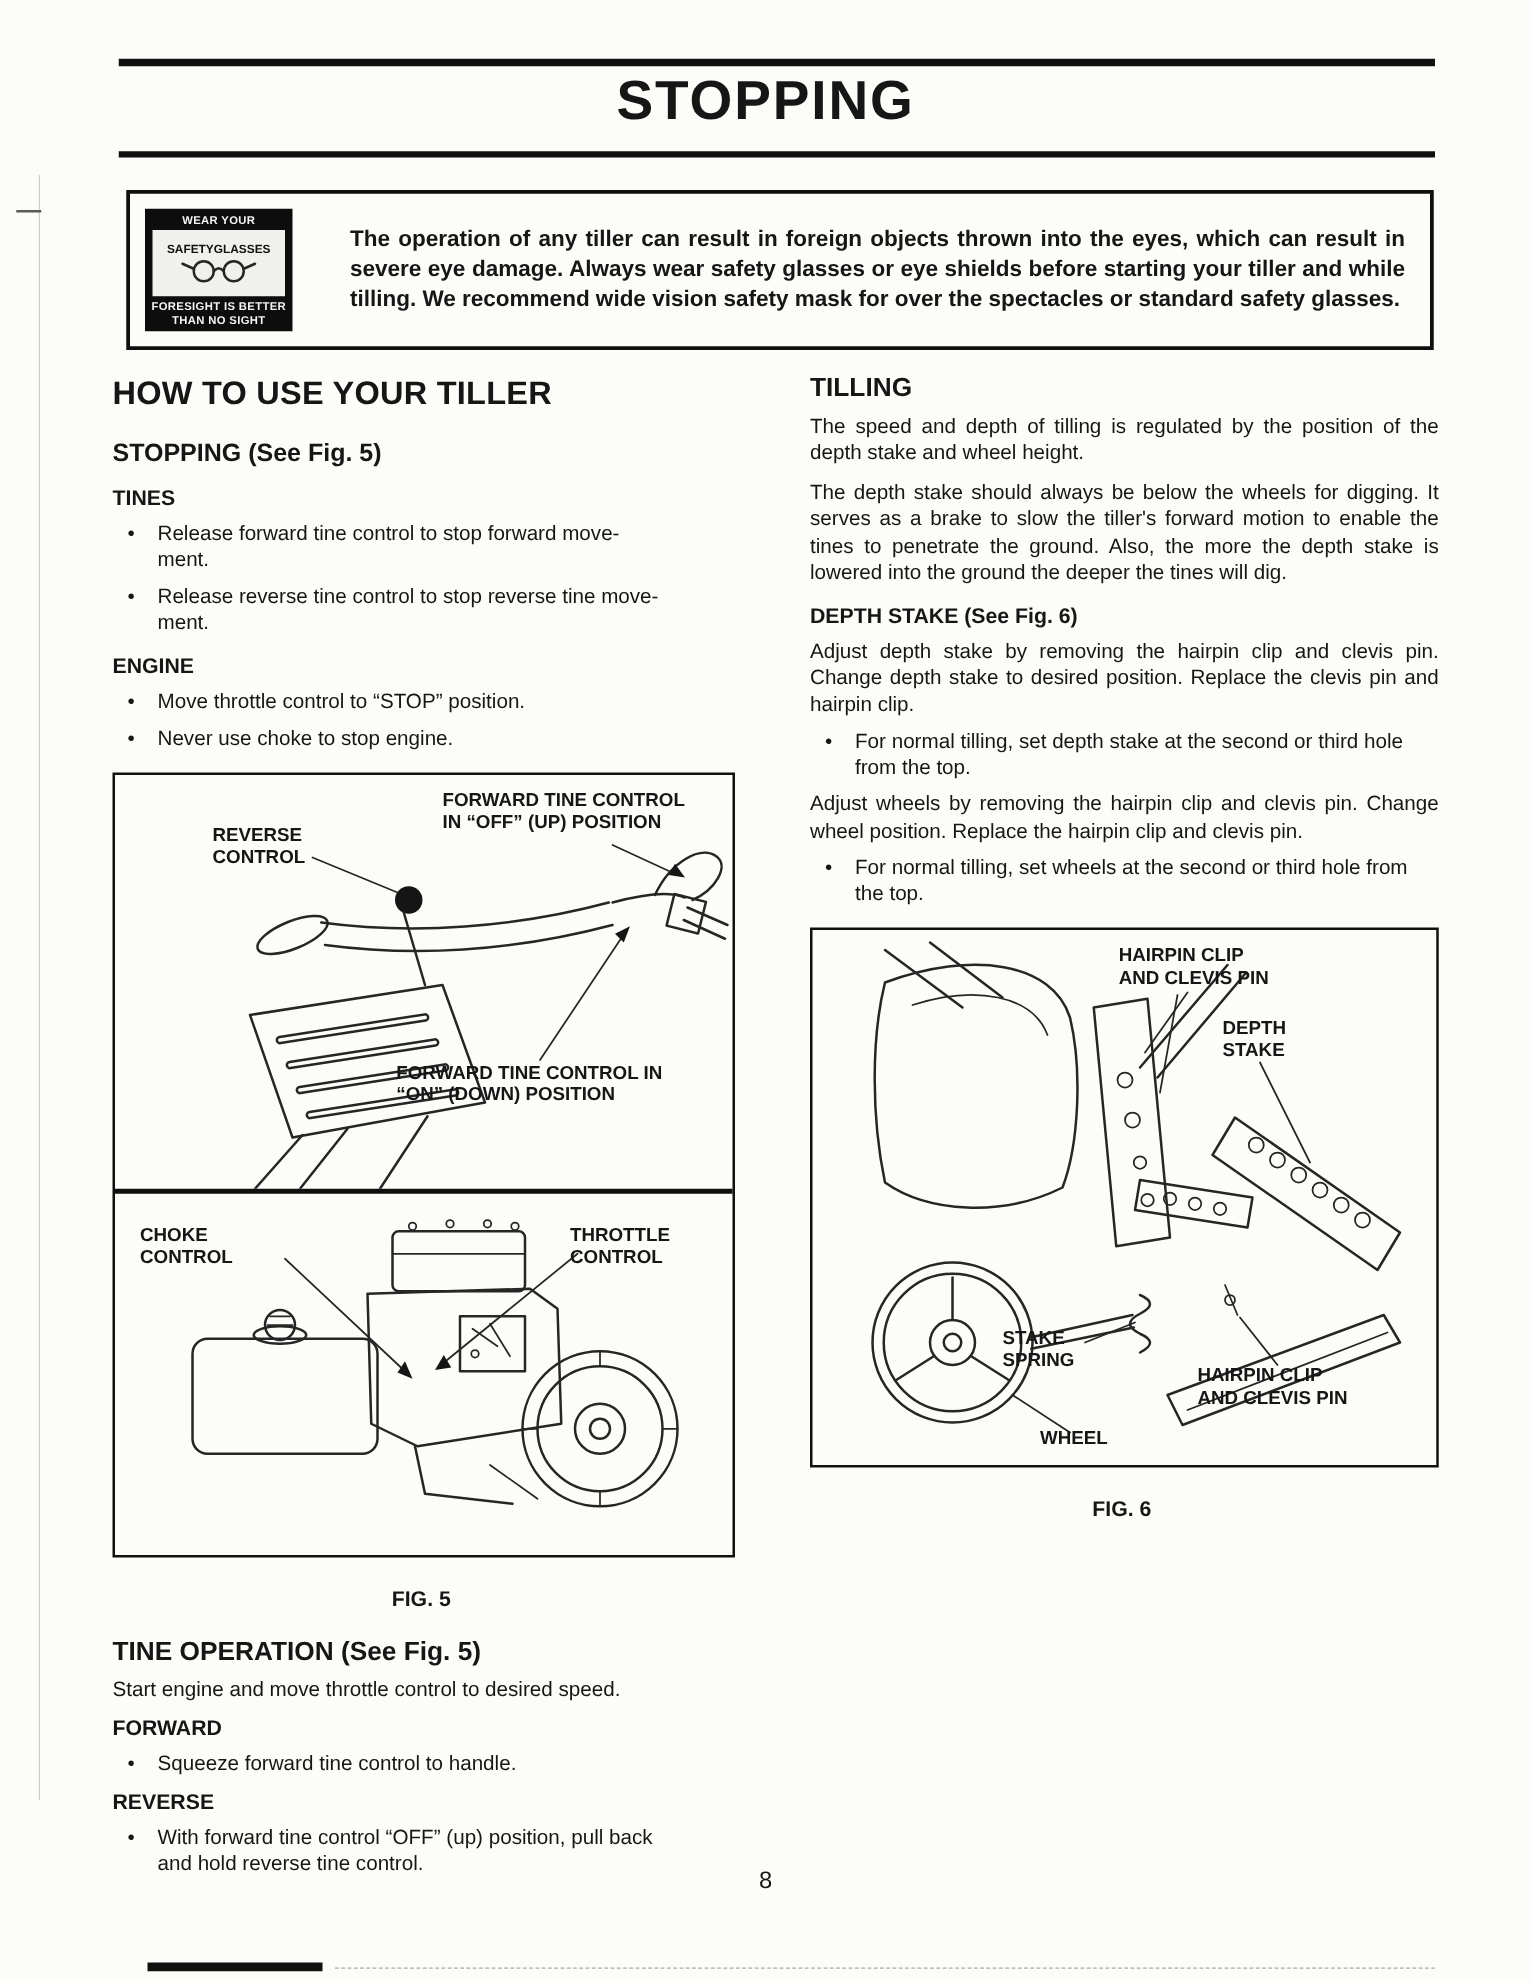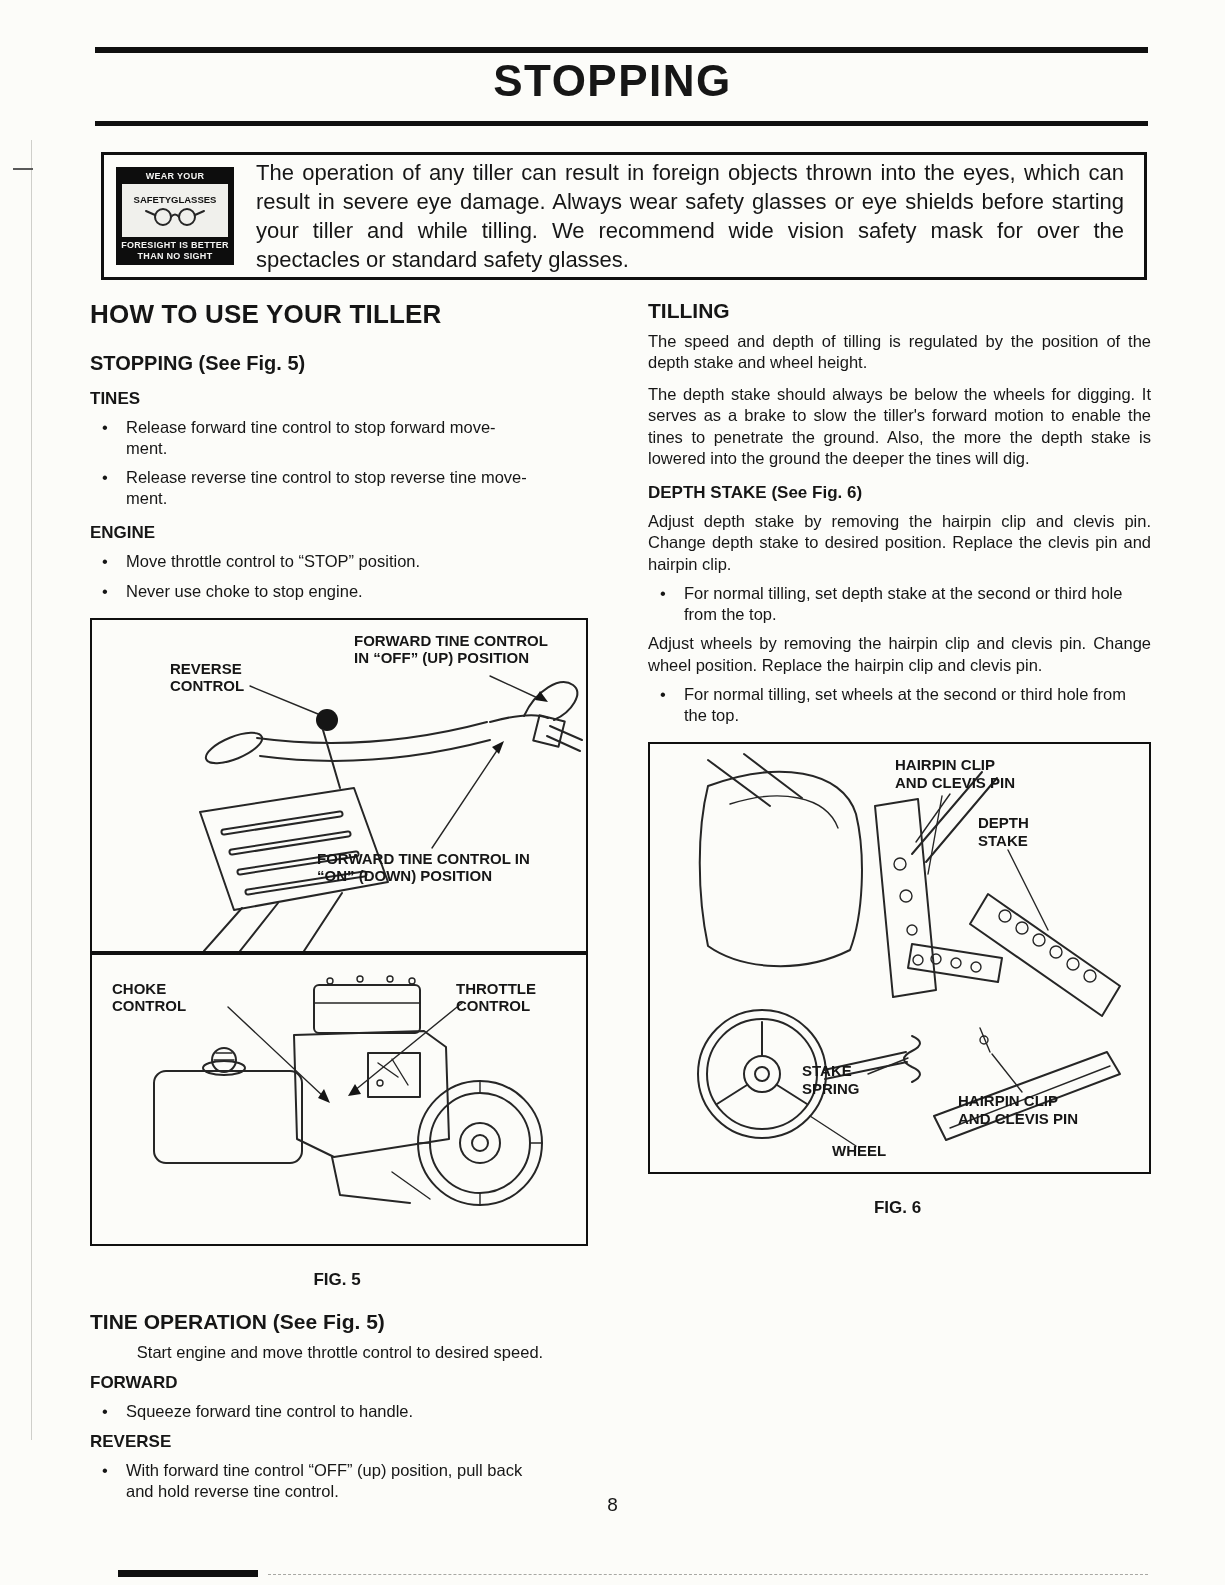--- a/index.html
+++ b/index.html
@@ -13,22 +13,22 @@
   
   .warn-box{position:absolute;left:101px;top:152px;width:1040px;height:122px;
             border:3px solid #101010;display:flex;align-items:center;background:#fcfcf9;}
   .warn-icon{width:118px;height:98px;background:#0d0d0d;color:#f4f4f2;margin-left:12px;
              display:flex;flex-direction:column;align-items:center;justify-content:space-between;
              padding:4px 3px;box-sizing:border-box;text-align:center;flex-shrink:0;}
   .warn-icon .tiny{font-size:9px;font-weight:bold;letter-spacing:.3px;line-height:1.15;}
   .warn-mid{background:#f0f0ec;color:#111;width:94%;flex:1;margin:3px 0;
             display:flex;flex-direction:column;align-items:center;justify-content:center;}
   .warn-mid .words{display:flex;gap:0;font-size:9.5px;font-weight:bold;}
-  .warn-text{flex:1;padding:0 20px 0 22px;font-size:22px;font-weight:normal;
-             line-height:1.33;text-align:justify;}
+  .warn-text{flex:1;padding:0 20px 0 22px;font-size:18px;font-weight:bold;
+             line-height:1.33;text-align:justify;margin-left:24px;}
 
   
   .col{position:absolute;top:299px;}
   .col-left{left:90px;width:500px;}
   .col-right{left:648px;width:503px;}
 
   .h-main{font-size:26px;font-weight:bold;margin:0;letter-spacing:.2px;}
   .h-sub{font-size:20px;font-weight:bold;margin:22px 0 0 0;}
   .h-minor{font-size:17px;font-weight:bold;margin:14px 0 0 0;}
   .body-text{font-size:16.5px;line-height:1.3;text-align:justify;margin:8px 0 0 0;}
@@ -180,21 +180,21 @@
       <div class="fig-label" style="left:225px;top:230px;">FORWARD TINE CONTROL IN
 “ON” (DOWN) POSITION</div>
       <div class="fig-label" style="left:20px;top:360px;">CHOKE
 CONTROL</div>
       <div class="fig-label" style="left:364px;top:360px;">THROTTLE
 CONTROL</div>
     </div>
     <div class="fig-caption" style="width:494px;">FIG. 5</div>
 
     <div class="h-sub" style="font-size:21px;margin-top:20px;">TINE OPERATION (See Fig. 5)</div>
-    <div class="body-text" style="text-align:center;">Start engine and move throttle control to desired speed.</div>
+    <div class="body-text" style="text-align:left;">Start engine and move throttle control to desired speed.</div>
     <div class="h-minor" style="margin-top:10px;">FORWARD</div>
     <div class="bullet">
       <span class="marker">•</span>
       <span class="text">Squeeze forward tine control to handle.</span>
     </div>
     <div class="h-minor" style="margin-top:10px;">REVERSE</div>
     <div class="bullet">
       <span class="marker">•</span>
       <span class="text">With forward tine control “OFF” (up) position, pull back
 and hold reverse tine control.</span>

